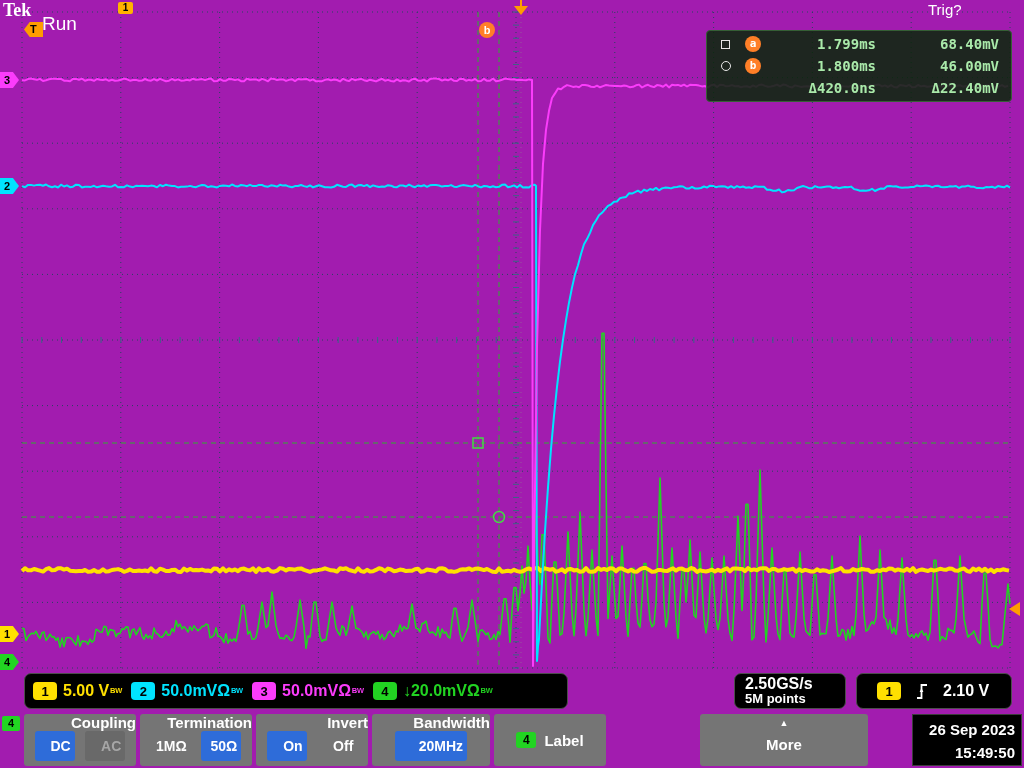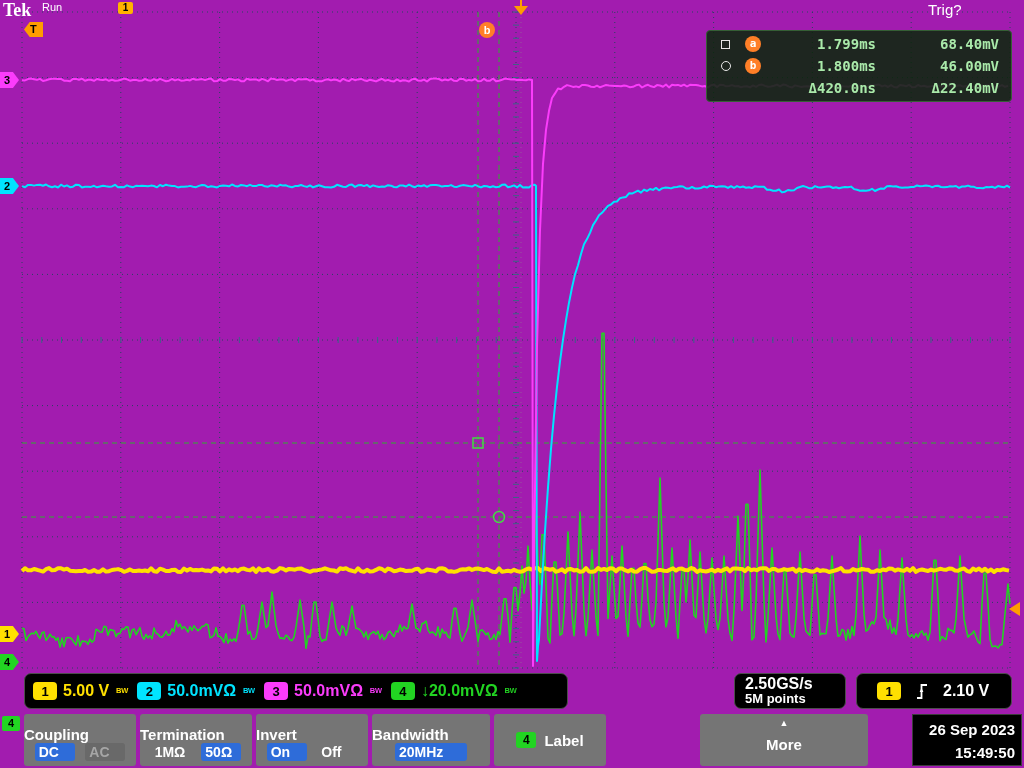--- a/index.html
+++ b/index.html
@@ -3,21 +3,21 @@
 <meta charset="utf-8">
 <style>
   *{margin:0;padding:0;box-sizing:border-box}
   html,body{background:#000}
   .screen{position:relative;width:1024px;height:768px;background:#a21caf;overflow:hidden;
           font-family:"Liberation Sans",sans-serif;-webkit-font-smoothing:antialiased}
   .abs{position:absolute}
 
   
   .tek-logo{left:3px;top:0;color:#fff;font-weight:bold;font-size:18px;font-family:"Liberation Serif",serif}
-  .run-status{left:42px;top:1px;color:#fff;font-size:11px}
+  .run-status{left:42px;top:13px;color:#fff;font-size:19px}
   .trig-status{left:928px;top:1px;color:#fff;font-size:15px}
 
   
   .delay-flag{left:24px;top:22px;width:19px;height:15px;background:#ff9d00;color:#000;
               font-size:11px;font-weight:bold;line-height:15px;padding-left:6px;
               clip-path:polygon(100% 0,100% 100%,30% 100%,0 50%,30% 0)}
   .top-ref{left:118px;top:2px;width:15px;height:12px;background:#ffb300;border-radius:2px;
            color:#000;font-size:10px;font-weight:bold;text-align:center;line-height:12px}
   .trig-bar{left:520px;top:0;width:2px;height:6px;background:#ff9d00}
   .trig-tri{left:514px;top:6px;width:0;height:0;border-left:7px solid transparent;
@@ -41,39 +41,39 @@
   .ab-badge{width:16px;height:16px;border-radius:50%;background:#ff7f27;color:#fff;
             font-size:11px;font-weight:bold;text-align:center;line-height:16px;display:inline-block}
 
   
   .sbox{position:absolute;top:673px;height:36px;background:#000;border:1px solid #4d4d4d;border-radius:7px}
   .ch-box{left:24px;width:544px;display:flex;align-items:center;gap:9px;padding:0 8px}
   .ch-group{display:flex;align-items:center;gap:6px}
   .ch-badge{width:24px;height:18px;border-radius:4px;color:#000;font-weight:bold;font-size:13px;
             display:flex;align-items:center;justify-content:center}
   .ch-scale{font-weight:bold;font-size:16px;white-space:nowrap}
-  .bw{font-size:11px;margin-left:7px}
+  .bw{font-size:11px;margin-left:1px}
   .h-box{left:572px;width:158px}
   .h-scale{position:absolute;top:1px;left:12px;color:#fff;font-weight:bold;font-size:15px}
   .h-delay{position:absolute;bottom:1px;left:6px;color:#ff9d00;font-weight:bold;font-size:13px;white-space:nowrap}
   .t-box{display:inline-block;width:11px;height:11px;border:1px solid #ff9d00;border-radius:2px;
          font-size:8px;line-height:10px;text-align:center;vertical-align:1px;margin-right:1px}
   .acq-box{left:734px;width:112px}
   .acq-rate{position:absolute;top:1px;left:10px;color:#fff;font-weight:bold;font-size:16px}
   .acq-rec{position:absolute;bottom:2px;left:10px;color:#fff;font-weight:bold;font-size:13px}
   .trg-box{left:856px;width:156px;display:flex;align-items:center;gap:14px;padding-left:20px}
   .trg-level{color:#fff;font-weight:bold;font-size:16px}
 
   
   .menu-ch-badge{left:2px;top:716px;width:18px;height:15px;border-radius:2px;color:#000;
                  font-size:11px;font-weight:bold;text-align:center;line-height:15px}
   .mbtn{position:absolute;top:714px;height:52px;background:#757575;border-radius:3px;color:#fff}
-  .mlabel{text-align:left;font-size:15px;font-weight:bold;margin-top:12px}
+  .mlabel{text-align:right;font-size:15px;font-weight:bold;margin-top:0}
   .mopts{position:absolute;bottom:5px;left:0;right:0;display:flex;justify-content:space-evenly;align-items:center}
-  .mopt{min-width:40px;padding:1px 4px;text-align:left;font-size:14px;font-weight:bold;border-radius:3px}
+  .mopt{min-width:40px;padding:7px 4px;text-align:right;font-size:14px;font-weight:bold;border-radius:3px}
   .mopt.on{background:#2e6cd9;color:#fff}
   .mopt.dim{background:#696969;color:#a6a6a6}
   .label-btn{display:flex;align-items:center;justify-content:center;gap:8px}
   .lbl-badge{width:20px;height:16px;border-radius:3px;color:#000;font-size:12px;font-weight:bold;
              text-align:center;line-height:16px}
   .more-arrow{position:absolute;top:4px;left:0;right:0;text-align:center;font-size:9px;color:#fff}
   .more-label{position:absolute;top:22px;left:0;right:0;text-align:center;font-size:15px;font-weight:bold}
   .datetime{left:912px;top:714px;width:110px;height:52px;background:#000;border:1px solid #3c3c3c;
             color:#fff;font-weight:bold;font-size:15px;text-align:right;padding:3px 6px 0 0;line-height:23px}
 </style>

